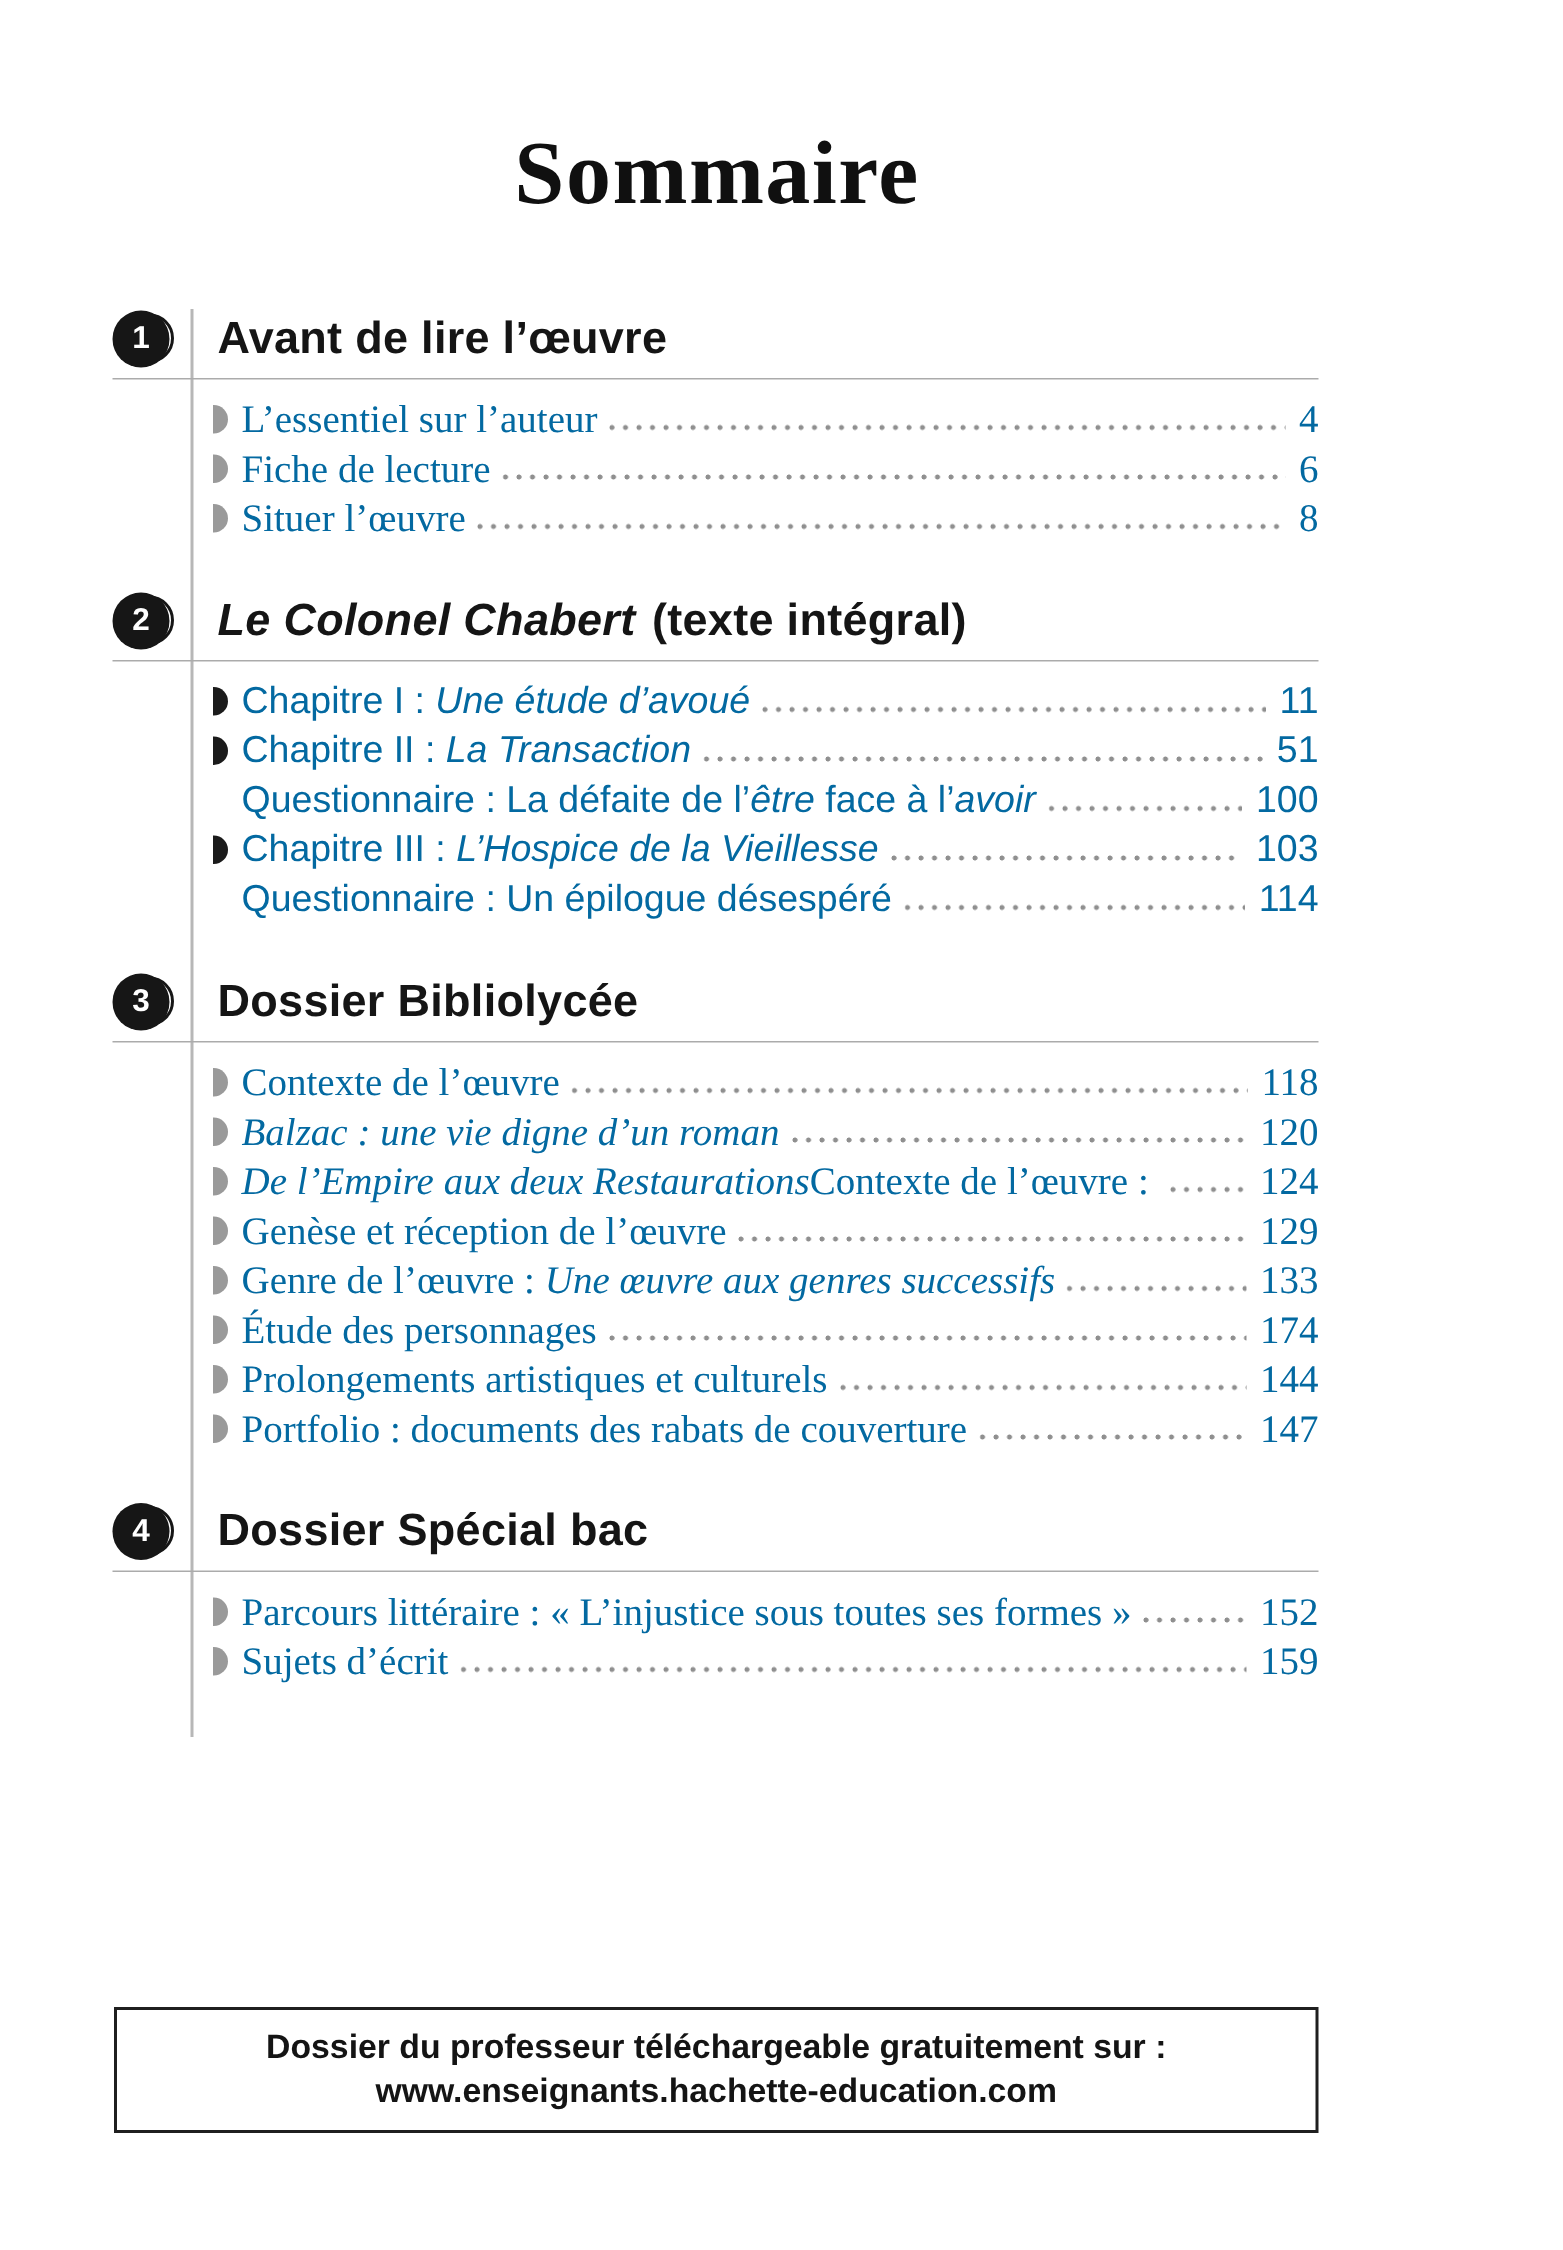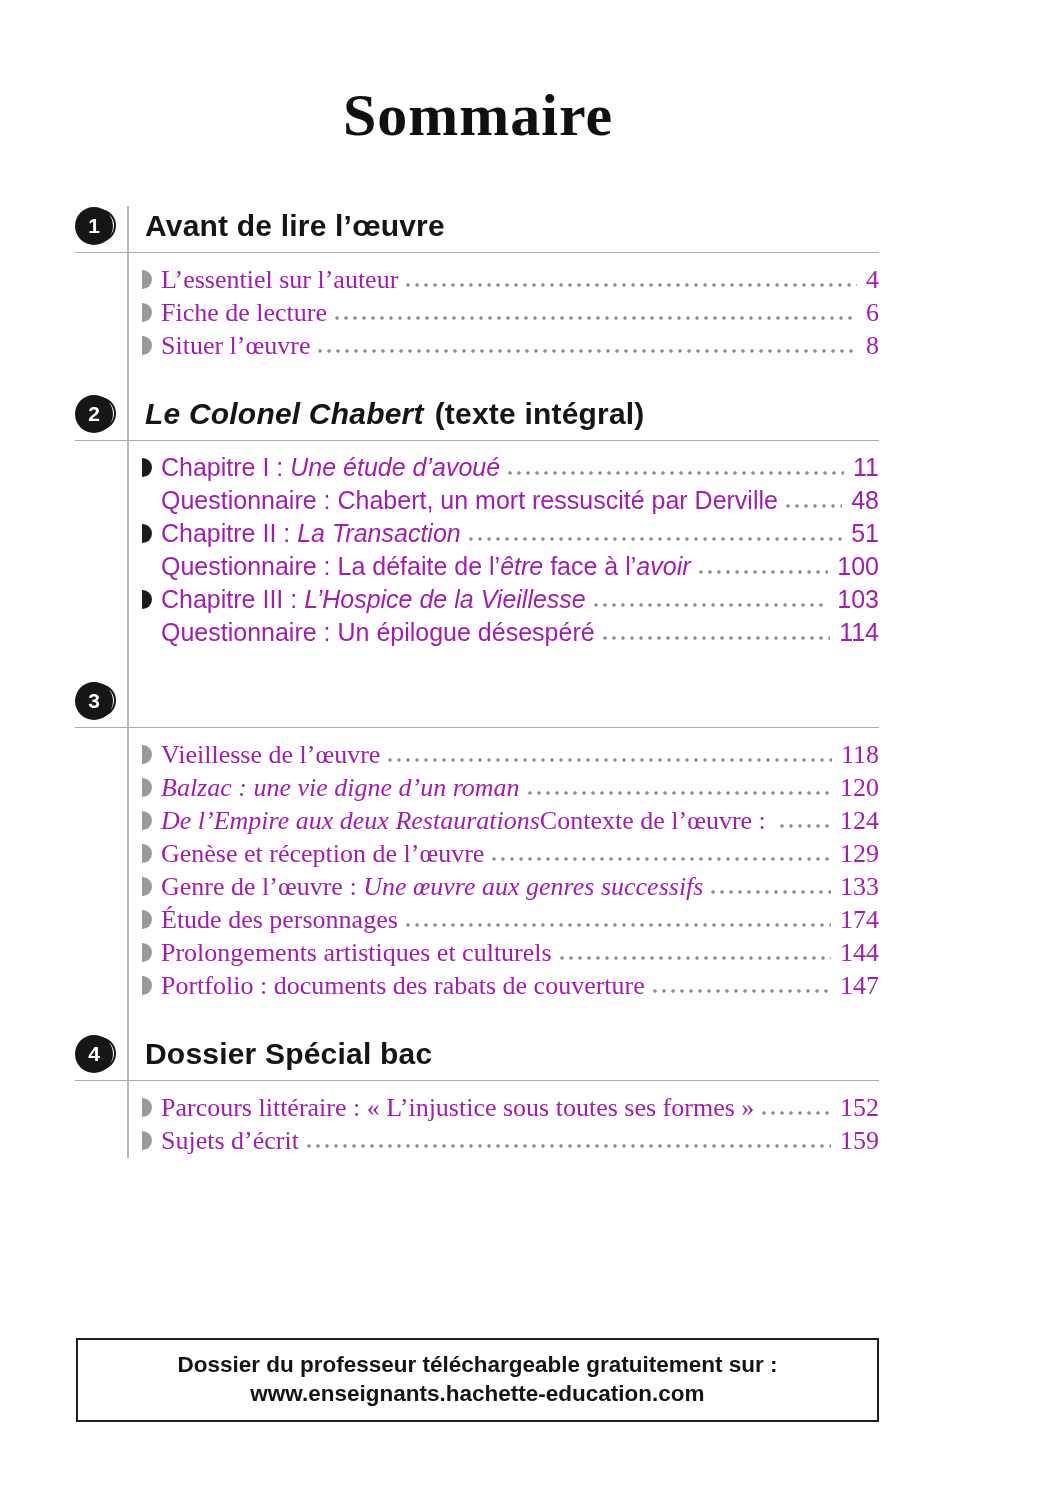--- a/index.html
+++ b/index.html
@@ -39,21 +39,21 @@
 
   .sec-title{
     margin-left:32px;font-weight:700;font-size:30px;color:#151515;
     letter-spacing:.2px;white-space:nowrap;
   }
   .sec-title .ital{font-style:italic;margin-right:11px;}
 
   .rule{border-top:1.5px solid #ababab;margin-top:4px;}
 
   .items{padding:10px 0 0 67px;}
-  .row{display:flex;align-items:baseline;line-height:33px;color:#a21caf;text-align:right;}
+  .row{display:flex;align-items:baseline;line-height:33px;color:#0369a1;text-align:right;}
   .serif .row{font-family:"Liberation Serif",serif;font-size:26px;}
   .sans  .row{font-family:"Liberation Sans",sans-serif;font-size:25px;}
 
   .bullet{
     width:10px;height:19px;border-radius:0 10px 10px 0;background:#9a9a9a;
     margin-right:9px;align-self:center;flex:none;
   }
   .bullet.black{background:#1b1b1b;}
   .bullet-spacer{width:19px;flex:none;}
 
@@ -125,26 +125,20 @@
       <div class="rule"></div>
       <div class="items">
         <div class="row">
             <span class="bullet black"></span>
             <span class="lbl">Chapitre I : </span>
             <span class="lbl it">Une étude d’avoué</span>
             <span class="leader"></span>
             <span class="pg">11</span>
           </div>
         <div class="row">
-            <span class="bullet-spacer"></span>
-            <span class="lbl">Questionnaire : Chabert, un mort ressuscité par Derville</span>
-            <span class="leader"></span>
-            <span class="pg">48</span>
-          </div>
-        <div class="row">
             <span class="bullet black"></span>
             <span class="lbl">Chapitre II : </span>
             <span class="lbl it">La Transaction</span>
             <span class="leader"></span>
             <span class="pg">51</span>
           </div>
         <div class="row">
             <span class="bullet-spacer"></span>
             <span class="lbl">Questionnaire : La défaite de l’</span>
             <span class="lbl it">être</span>
@@ -167,26 +161,27 @@
             <span class="pg">114</span>
           </div>
       </div>
     </div>
 
     <div class="sec serif">
       <div class="sec-head">
         <span class="badge">
             <span class="badge-num">3</span>
           </span>
-      </div>
-      <div class="rule"></div>
-      <div class="items">
-        <div class="row">
-            <span class="bullet"></span>
-            <span class="lbl">Vieillesse de l’œuvre</span>
+        <span class="sec-title">Dossier Bibliolycée</span>
+      </div>
+      <div class="rule"></div>
+      <div class="items">
+        <div class="row">
+            <span class="bullet"></span>
+            <span class="lbl">Contexte de l’œuvre</span>
             <span class="leader"></span>
             <span class="pg">118</span>
           </div>
         <div class="row">
             <span class="bullet"></span>
             <span class="lbl it">Balzac : une vie digne d’un roman</span>
             <span class="leader"></span>
             <span class="pg">120</span>
           </div>
         <div class="row">

